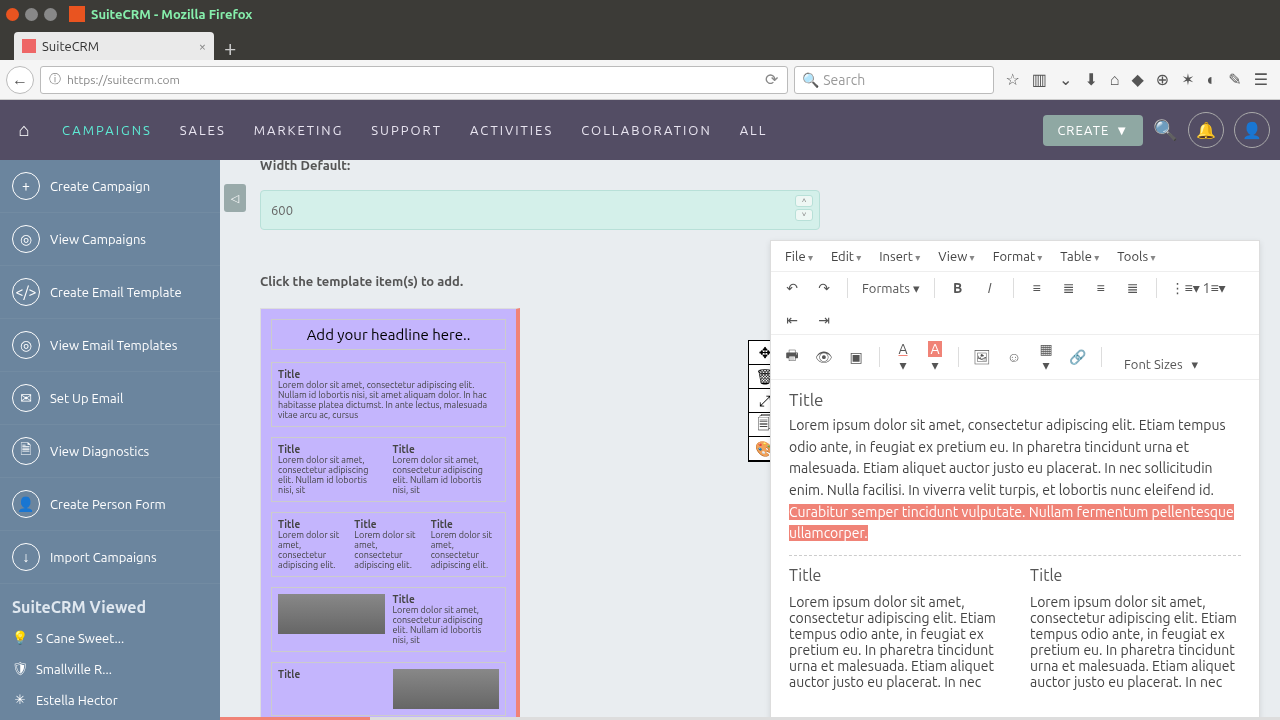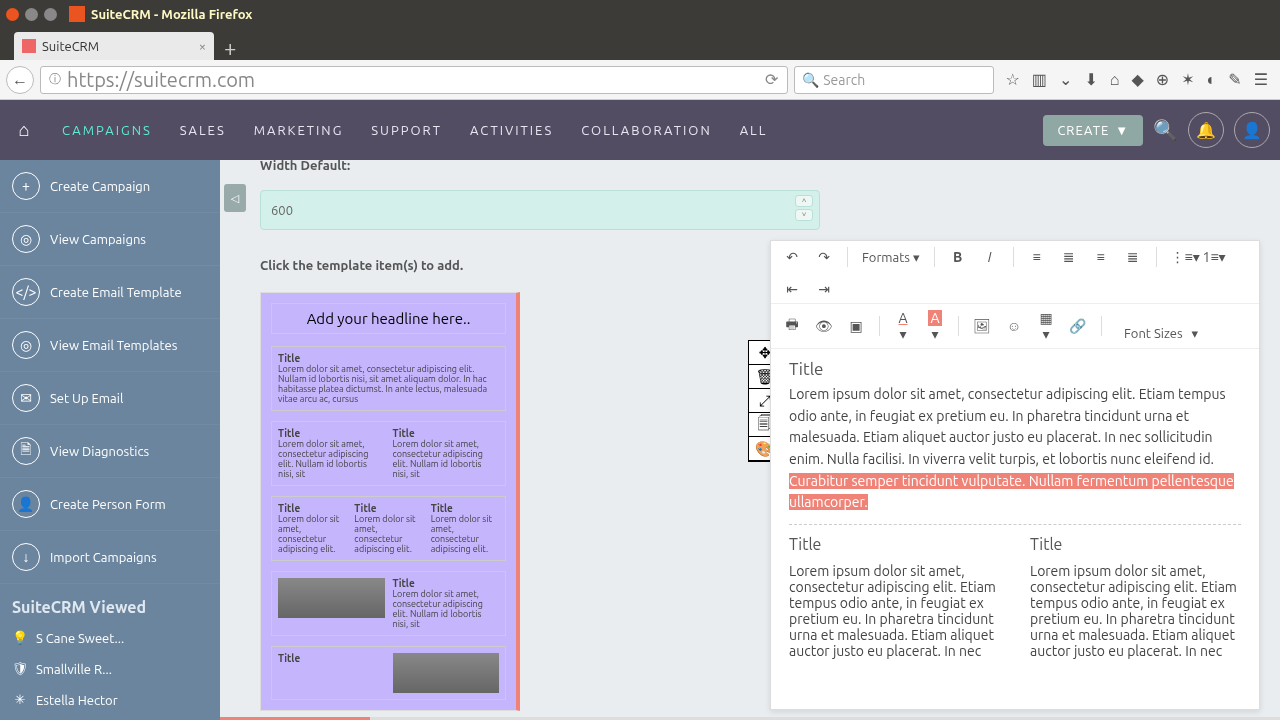--- a/index.html
+++ b/index.html
@@ -1,34 +1,34 @@
 <!DOCTYPE html>
 <html><head>
 <meta charset="utf-8">
 <style>
 * { margin:0; padding:0; box-sizing:border-box; font-family: -apple-system, Ubuntu, "Segoe UI", sans-serif; }
 body { width:1280px; height:720px; overflow:hidden; background:#fff; }
 
-.window-titlebar { height:28px; background:#3c3b37; display:flex; align-items:center; padding:0 6px; color:#fef9c3; font-size:13px; }
+.window-titlebar { height:28px; background:#3c3b37; display:flex; align-items:center; padding:0 6px; color:#86efac; font-size:13px; }
 .win-btn { width:13px; height:13px; border-radius:50%; margin-right:6px; }
 .win-close { background:#e95420; } .win-min { background:#888; } .win-max { background:#888; }
 .win-logo { width:16px; height:16px; background:#e95420; margin:0 6px; }
 .window-titlebar span { font-weight:bold; }
 
 .tabbar { height:32px; background:#3c3b37; display:flex; align-items:flex-end; padding-left:14px; }
 .tab { background:#eaeaea; height:28px; width:200px; border-radius:4px 4px 0 0; display:flex; align-items:center; padding:0 8px; font-size:13px; color:#333; }
 .tab .favicon { width:14px; height:14px; background:#e66; margin-right:6px; }
 .tab .close { margin-left:auto; color:#888; }
 .newtab { color:#ccc; font-size:22px; padding:0 10px; }
 
 .urlbar { height:40px; background:#f5f5f5; border-bottom:1px solid #ccc; display:flex; align-items:center; padding:0 6px; gap:6px; }
 .urlbar .back-btn { width:28px; height:28px; border-radius:50%; background:#fff; border:1px solid #bbb; display:flex; align-items:center; justify-content:center; color:#555; }
 .urlbar .addr { flex:2; height:28px; border:1px solid #bbb; border-radius:3px; display:flex; align-items:center; padding:0 8px; background:#fff; }
 .urlbar .addr .info { color:#888; font-size:12px; margin-right:6px; }
-.urlbar .addr .url { color:#888; font-size:20px; flex:1; }
+.urlbar .addr .url { color:#888; font-size:12px; flex:1; }
 .urlbar .addr .reload { color:#888; }
 .urlbar .search { flex:0 0 200px; height:28px; border:1px solid #bbb; border-radius:3px; background:#fff; display:flex; align-items:center; padding:0 8px; color:#999; font-size:14px; }
 .urlbar .toolicons { display:flex; gap:12px; color:#555; font-size:16px; padding:0 6px; }
 
 .topnav { height:60px; background:#534d64; display:flex; align-items:center; padding:0 10px; color:#fff; }
 .topnav .home-icon { width:28px; height:28px; display:flex; align-items:center; justify-content:center; color:#fff; font-size:18px; margin-right:10px; }
 .topnav .navitem { padding:0 14px; font-size:13px; letter-spacing:2px; color:#e8e4f0; cursor:pointer; }
 .topnav .navitem.active { color:#5eead4; }
 .topnav .right { margin-left:auto; display:flex; align-items:center; gap:10px; }
 .create-btn { background:#8fa8a3; color:#fff; padding:8px 14px; border-radius:4px; font-size:13px; letter-spacing:1px; display:flex; align-items:center; gap:6px; }
@@ -42,21 +42,21 @@
 .recent-item { display:flex; align-items:center; gap:8px; padding:8px 12px; font-size:13px; }
 .recent-ico { width:16px; text-align:center; }
 
 .canvas { flex:1; background:#e9edf0; position:relative; display:flex; }
 .collapse-handle { width:22px; height:28px; background:#9aa; color:#fff; display:flex; align-items:center; justify-content:center; border-radius:3px; position:absolute; left:4px; top:24px; font-size:11px;}
 .leftcol { width:320px; padding:0 0 0 40px; }
 .widthlabel { font-size:13px; font-weight:bold; color:#555; margin-top:-2px; }
 .width-input { margin-top:18px; width:560px; height:40px; background:#d4f0ea; border:1px solid #b8e0d8; border-radius:4px; display:flex; align-items:center; padding:0 10px; color:#666; font-size:13px; position:relative; }
 .spinner { position:absolute; right:6px; top:4px; width:18px; display:flex; flex-direction:column; gap:2px; }
 .spinner div { height:12px; background:#eef7f4; border:1px solid #b8e0d8; border-radius:3px; font-size:8px; text-align:center; color:#888; line-height:10px;}
-.click-hint { margin-top:28px; font-size:13px; font-weight:bold; color:#555; }
+.click-hint { margin-top:44px; font-size:13px; font-weight:bold; color:#555; }
 .template-strip { margin-top:20px; width:260px; background:#c4b5fd; border:1px solid #ddd; padding:10px; border-right:4px solid #f08377; }
 .headline-box { border:1px solid #ccc; padding:6px; text-align:center; font-size:15px; margin-bottom:12px; }
 .tpl-box { border:1px solid #ccc; padding:6px; margin-bottom:10px; font-size:9px; color:#444; }
 .tpl-box .cols { display:flex; gap:8px; }
 .tpl-box .colseg { flex:1; }
 .tpl-box .t { font-weight:bold; font-size:10px; }
 .tpl-img { background:linear-gradient(#888,#666); height:40px; }
 
 .editor-wrap { position:absolute; left:550px; right:20px; top:80px; background:#fff; border:1px solid #ddd; box-shadow:0 2px 6px rgba(0,0,0,0.1); }
 .menubar { display:flex; gap:18px; padding:8px 14px; font-size:13px; color:#444; border-bottom:1px solid #eee; }
@@ -266,20 +266,29 @@
 
     <div class="side-toolbar">
       <div>✥</div>
       <div>🗑</div>
       <div>⤢</div>
       <div>🗐</div>
       <div>🎨</div>
     </div>
 
     <div class="editor-wrap">
+      <div class="menubar">
+        <span>File</span>
+        <span>Edit</span>
+        <span>Insert</span>
+        <span>View</span>
+        <span>Format</span>
+        <span>Table</span>
+        <span>Tools</span>
+      </div>
       <div class="toolbar">
         <span class="tool-ico">↶</span>
         <span class="tool-ico">↷</span>
         <div class="sep"></div>
         <span class="formats"><span>Formats</span> ▾</span>
         <div class="sep"></div>
         <span class="tool-ico"><b>B</b></span>
         <span class="tool-ico"><i>I</i></span>
         <div class="sep"></div>
         <span class="tool-ico">≡</span>

